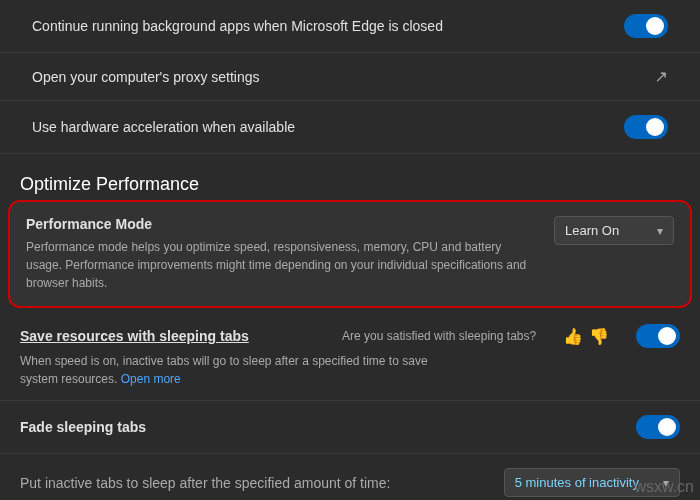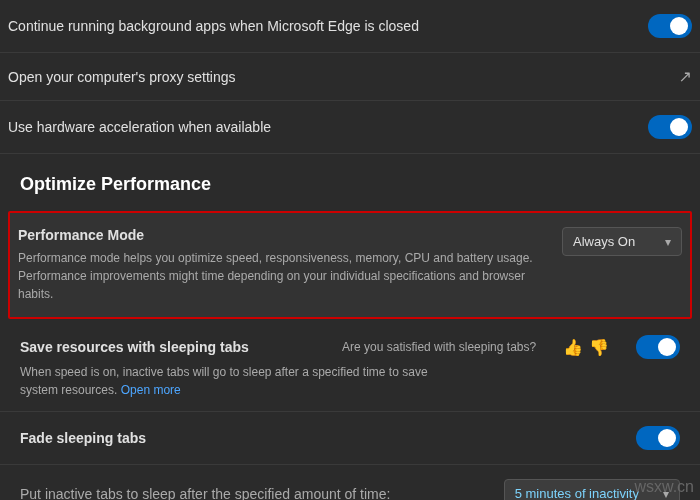--- a/index.html
+++ b/index.html
@@ -18,21 +18,21 @@
     }
 
     .settings-container {
       padding: 0;
     }
 
     .setting-row {
       display: flex;
       align-items: center;
       justify-content: space-between;
-      padding: 14px 8px;
+      padding: 14px 32px;
       border-bottom: 1px solid #3a3a3a;
     }
 
     .setting-row:last-child {
       border-bottom: none;
     }
 
     .setting-label {
       font-size: 14px;
       color: #e0e0e0;
@@ -59,39 +59,39 @@
       position: absolute;
       top: 3px;
       right: 4px;
       width: 18px;
       height: 18px;
       border-radius: 50%;
       background-color: #fff;
     }
 
     .section-header {
-      padding: 20px 20px 16px 20px;
+      padding: 20px 20px 5px 20px;
       font-size: 18px;
-      font-weight: 700;
+      font-weight: 400;
       color: #ffffff;
     }
 
     
     .external-link-icon {
       color: #aaa;
       font-size: 16px;
     }
 
     
     .performance-mode-box {
       margin: 0 8px 4px 8px;
       border: 2px solid #cc0000;
-      border-radius: 2px;
+      border-radius: 12px;
       background-color: #333333;
-      padding: 14px 8px;
+      padding: 14px 16px;
       display: flex;
       align-items: flex-start;
       justify-content: space-between;
     }
 
     .performance-mode-content {
       flex: 1;
       margin-right: 16px;
     }
 
@@ -143,20 +143,21 @@
       display: flex;
       align-items: center;
       justify-content: space-between;
       margin-bottom: 4px;
     }
 
     .sleeping-tabs-title {
       font-size: 14px;
       font-weight: 600;
       color: #e0e0e0;
+      text-decoration: underline;
     }
 
     .sleeping-tabs-right {
       display: flex;
       align-items: center;
       gap: 27px;
     }
 
     .satisfied-text {
       font-size: 12px;
@@ -274,21 +275,21 @@
   </div>
 
   <div class="section-header">Optimize Performance</div>
 
   <div class="performance-mode-box">
     <div class="performance-mode-content">
       <div class="performance-mode-title">Performance Mode</div>
       <div class="performance-mode-desc">Performance mode helps you optimize speed, responsiveness, memory, CPU and battery usage. Performance improvements might time depending on your individual specifications and browser habits.</div>
     </div>
     <div class="always-on-dropdown">
-      <span class="always-on-label">Always On</span>
+      <span class="always-on-label">Learn On</span>
       <span class="chevron-down">▾</span>
     </div>
   </div>
 
   <div class="sleeping-tabs-row">
     <div class="sleeping-tabs-top">
       <span class="sleeping-tabs-title">Save resources with sleeping tabs</span>
       <div class="sleeping-tabs-right">
         <span class="satisfied-text">Are you satisfied with sleeping tabs?</span>
         <div class="thumbs-icons">

